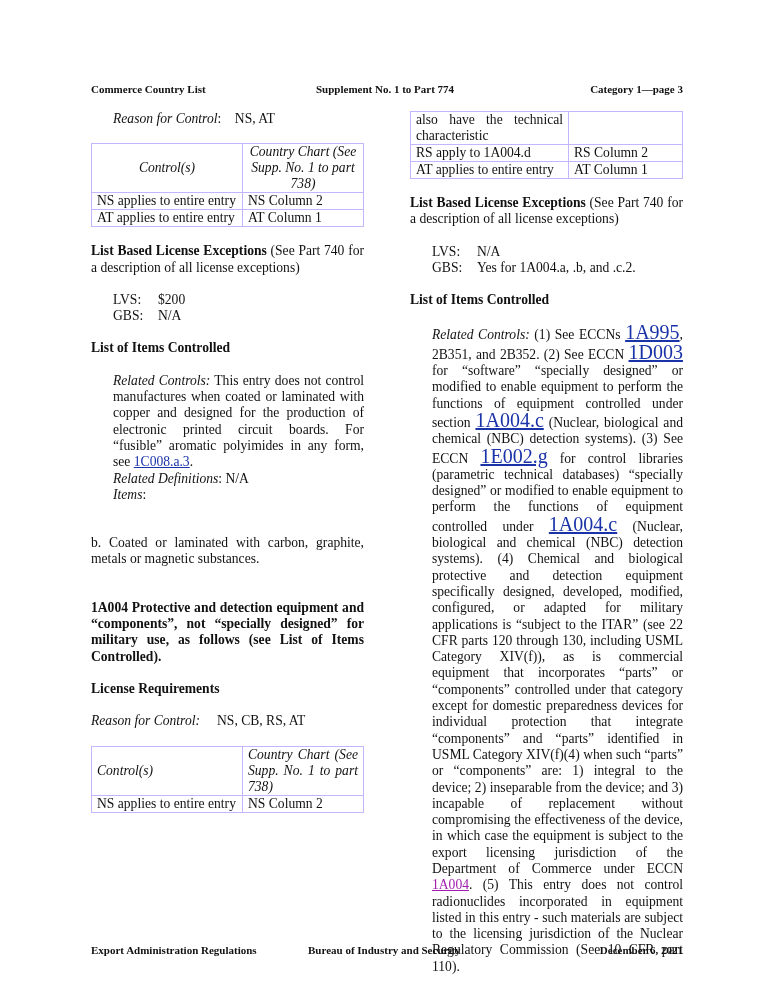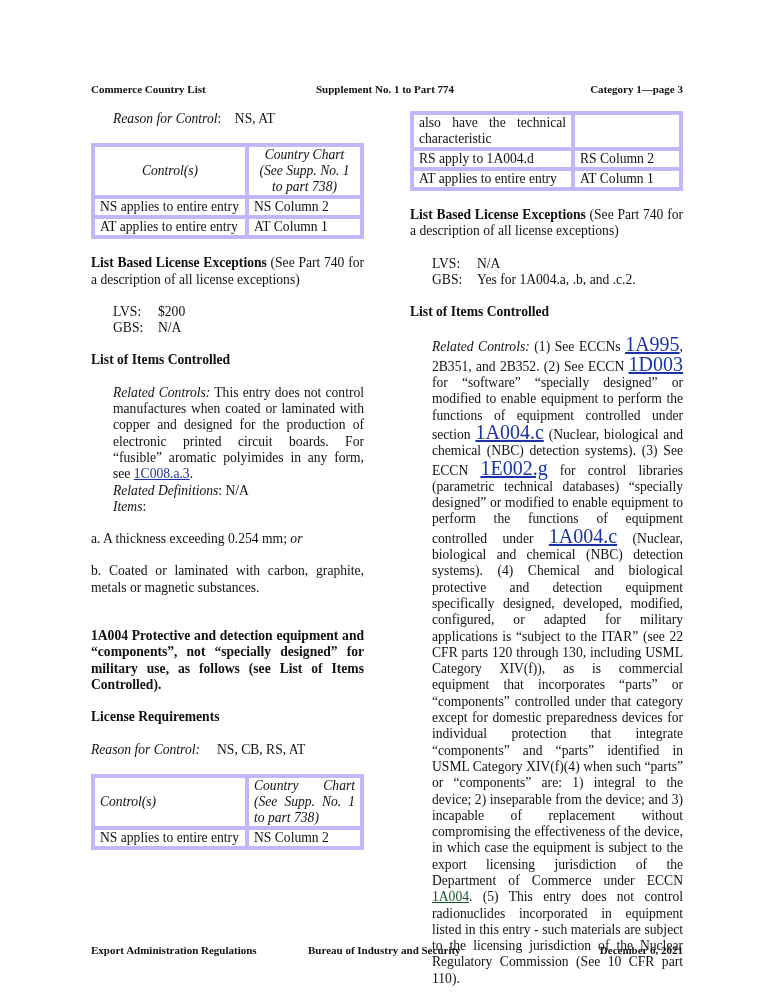--- a/index.html
+++ b/index.html
@@ -13,23 +13,23 @@
   .col { position: absolute; top: 111px; width: 273px; line-height: 16.3px; }
   #left { left: 91px; }
   #right { left: 410px; }
   p { margin: 0; }
   .just { text-align: justify; }
   .ind { padding-left: 22px; }
   .b { font-weight: bold; }
   .i { font-style: italic; }
   a { color: #1a33a8; text-decoration: underline; }
   a.big { font-size: 20px; }
-  a.dark { color: #14532d; }
+  a.dark { color: #a21caf; }
   table { border-collapse: collapse; width: 273px; }
-  td { border: 4px solid #c4b5fd; vertical-align: top; padding: 0 5px; line-height: 16px; }
+  td { border: 1px solid #c4b5fd; vertical-align: top; padding: 0 5px; line-height: 16px; }
   .kv { display: flex; }
   .kv .k { width: 45px; } .gap12 { height: 12px; } .gap16 { height: 16px; } .gap20{height:20px;}
 </style>
 </head>
 <body>
 
 <div class="hdr">
   <span style="left:0">Commerce Country List</span>
   <span style="left:225px">Supplement No. 1 to Part 774</span>
   <span style="right:0">Category 1—page 3</span>
@@ -75,21 +75,20 @@
   <p class="b">List of Items Controlled</p>
   <div class="gap16"></div>
   <p class="just ind">
     <span class="i">Related Controls:</span><span> This entry does not control manufactures when coated or laminated with copper and designed for the production of electronic printed circuit boards. For “fusible” aromatic polyimides in any form, see </span><a href="#">1C008.a.3</a>.
   </p>
   <p class="ind">
     <span class="i">Related Definitions</span><span>: N/A</span>
   </p>
   <p class="ind"><span class="i">Items</span>:</p>
   <div class="gap16"></div>
-  <p><span>a. A thickness exceeding 0.254 mm; </span><span class="i">or</span></p>
   <div class="gap16"></div>
   <p class="just">b. Coated or laminated with carbon, graphite, metals or magnetic substances.</p>
   <div class="gap20"></div>
     <div class="gap12"></div>
   <p class="b just">1A004 Protective and detection equipment and “components”, not “specially designed” for military use, as follows (see List of Items Controlled).</p>
   <div class="gap16"></div>
   <p class="b">License Requirements</p>
   <div class="gap16"></div>
   <p>
     <span class="i">Reason for Control:</span>&nbsp;&nbsp;&nbsp;&nbsp;&nbsp;<span>NS, CB, RS, AT</span>

